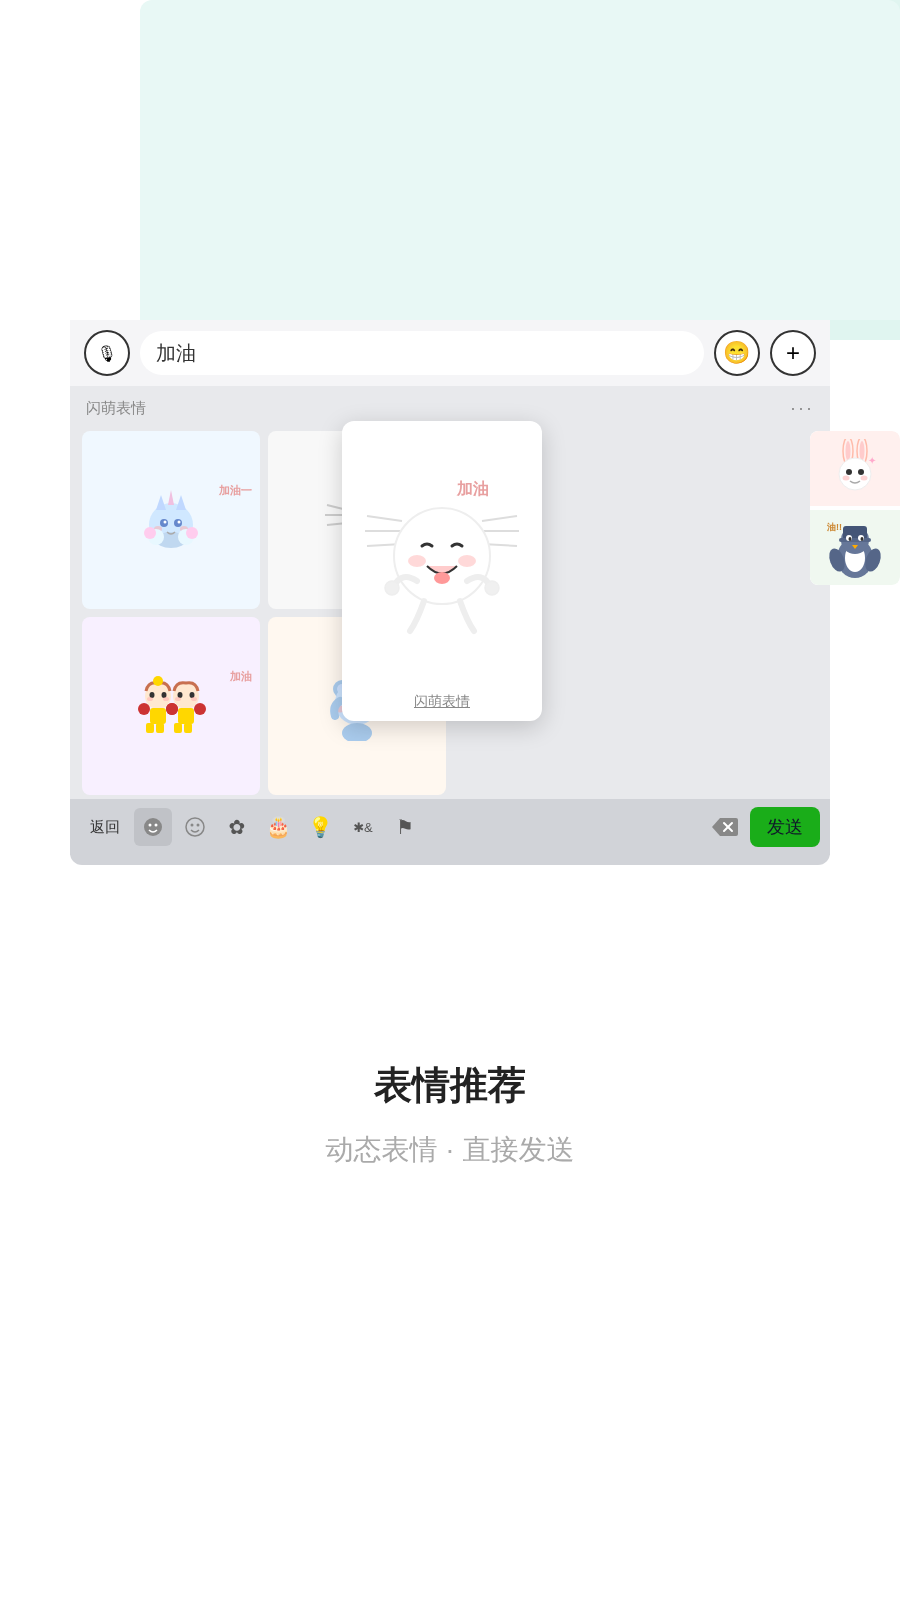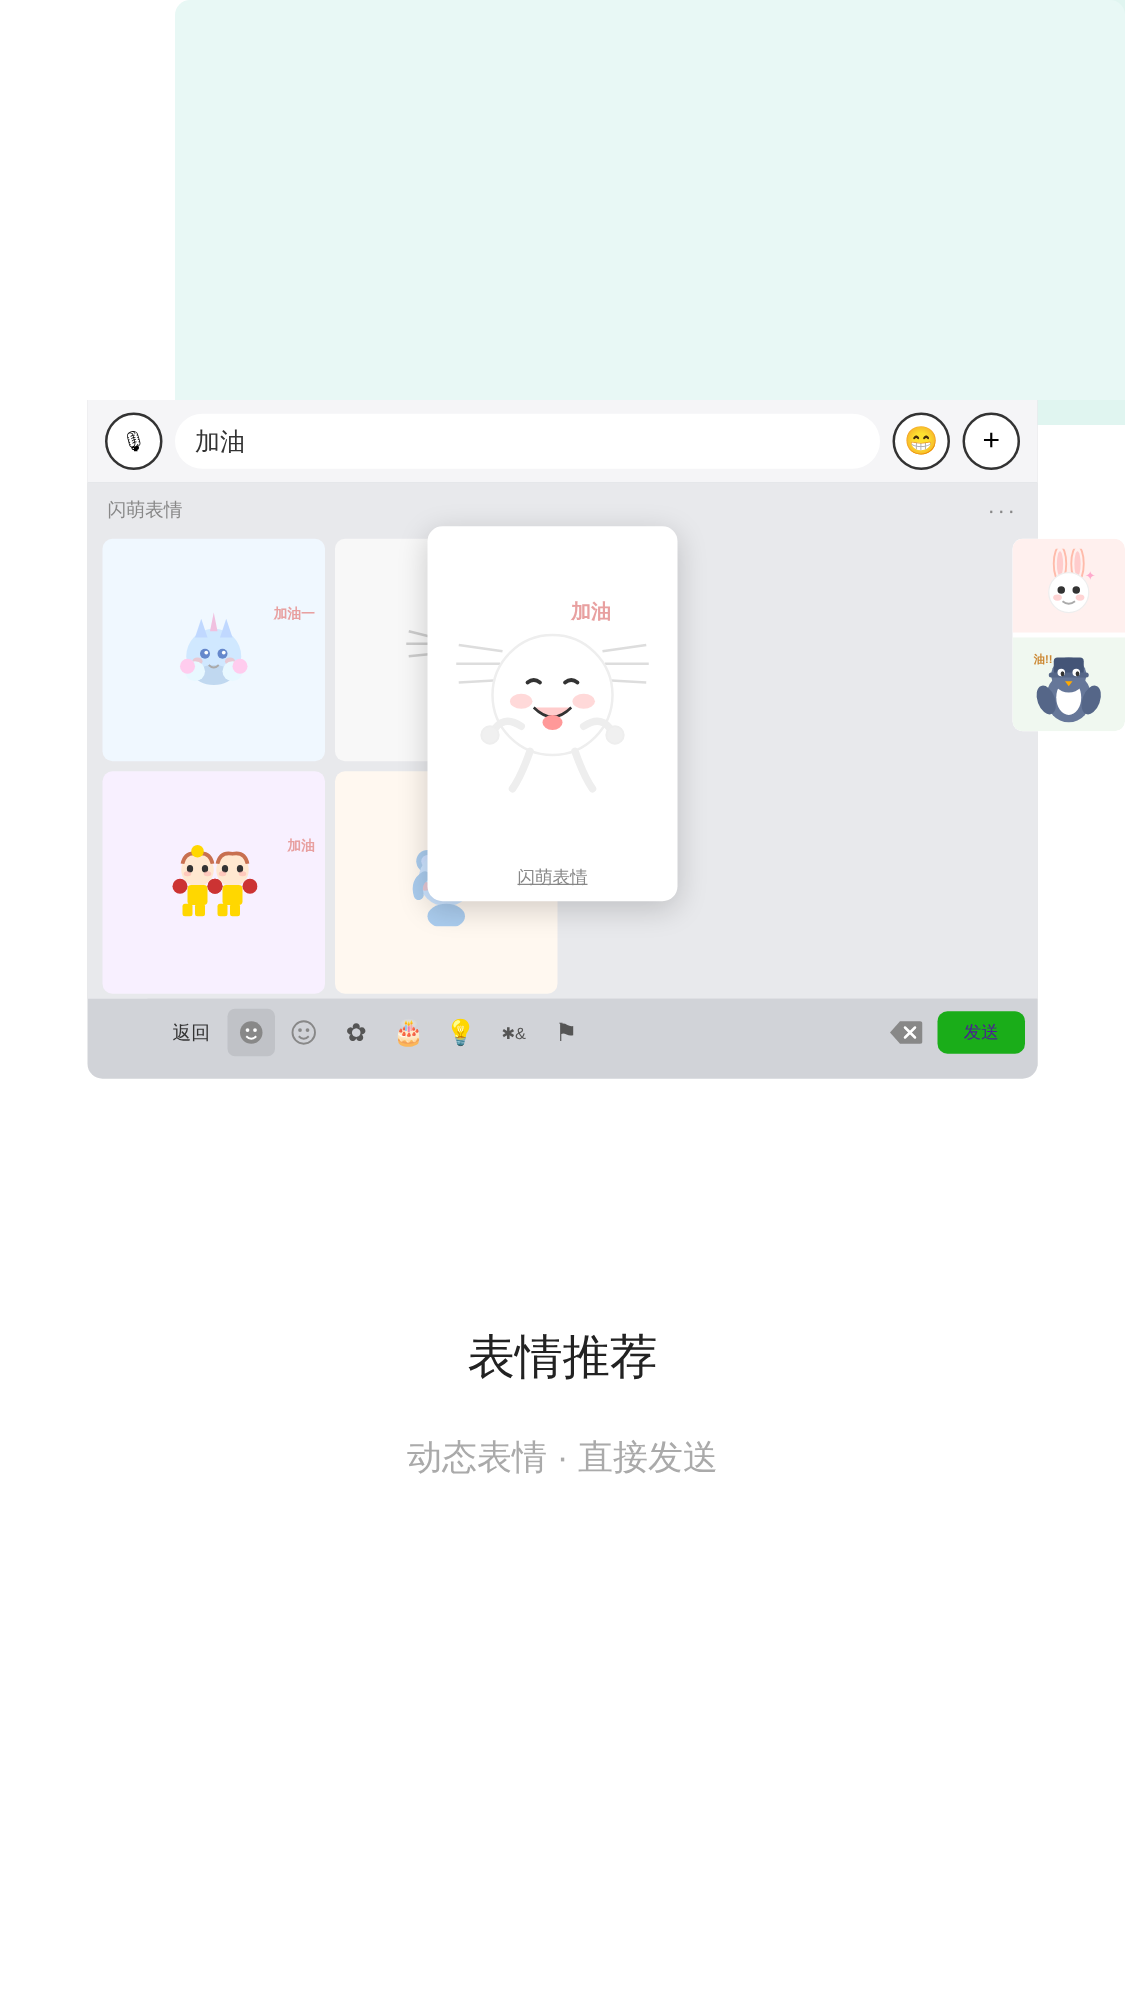--- a/index.html
+++ b/index.html
@@ -176,21 +176,20 @@
       font-size: 48px;
     }
 
     
     .keyboard-toolbar {
       display: flex;
       align-items: center;
       background: #d1d3d8;
       padding: 8px 10px;
       gap: 4px;
-      margin-left: 48px;
     }
 
     .toolbar-back {
       font-size: 15px;
       color: #333;
       padding: 6px 10px;
       cursor: pointer;
     }
 
     .toolbar-icon {
@@ -217,46 +216,46 @@
       display: flex;
       align-items: center;
       justify-content: center;
       cursor: pointer;
       font-size: 18px;
       color: #555;
     }
 
     .btn-send {
       background: #1aad19;
-      color: #4c1d95;
+      color: #0f172a;
       border: none;
       border-radius: 8px;
       padding: 8px 8px;
-      font-size: 14px;
+      font-size: 18px;
       cursor: pointer;
       min-width: 70px;
     }
 
     
     .bottom-section {
       position: absolute;
       top: 1000px;
       left: 0;
       width: 900px;
       display: flex;
       flex-direction: column;
       align-items: center;
       padding-top: 60px;
     }
 
     .feature-title {
       font-size: 38px;
-      font-weight: normal;
+      font-weight: bold;
       color: #222;
-      margin-bottom: 36px;
+      margin-bottom: 20px;
     }
 
     .feature-subtitle {
       font-size: 28px;
       color: #aaa;
     }
 
     
     .s1 { background: #f0f8ff; }
     .s2 { background: #f8f8f8; }

